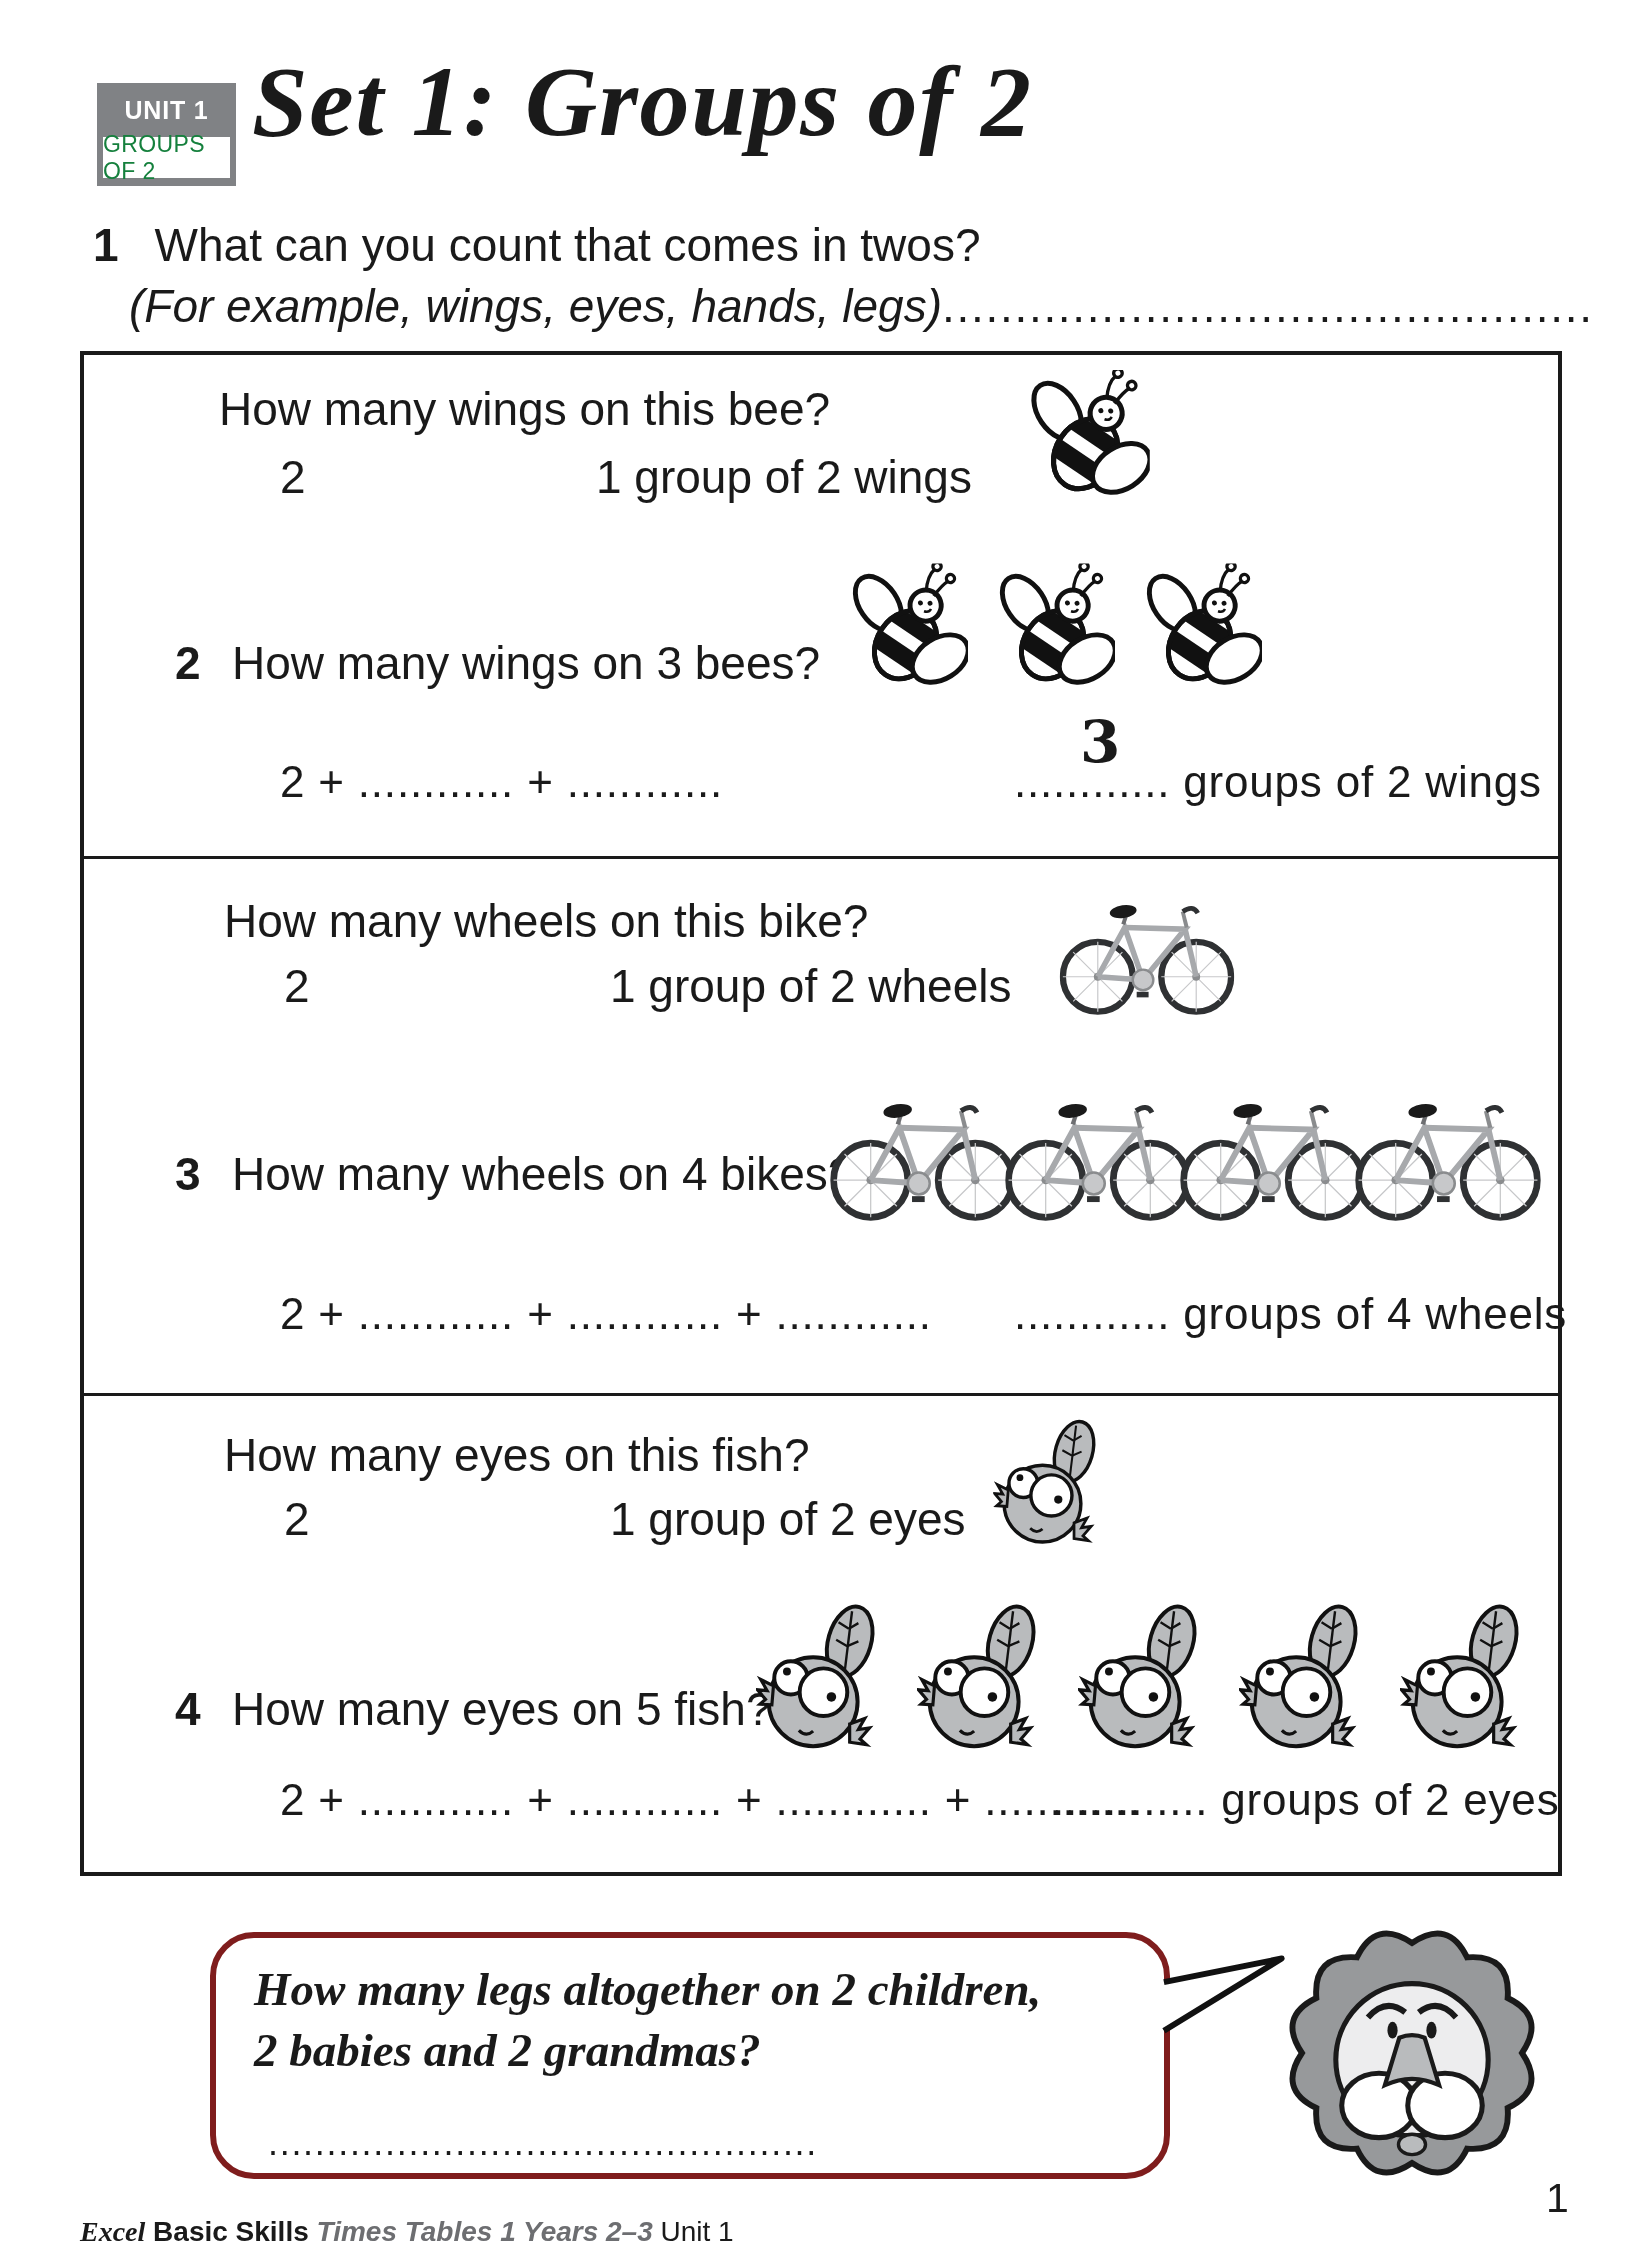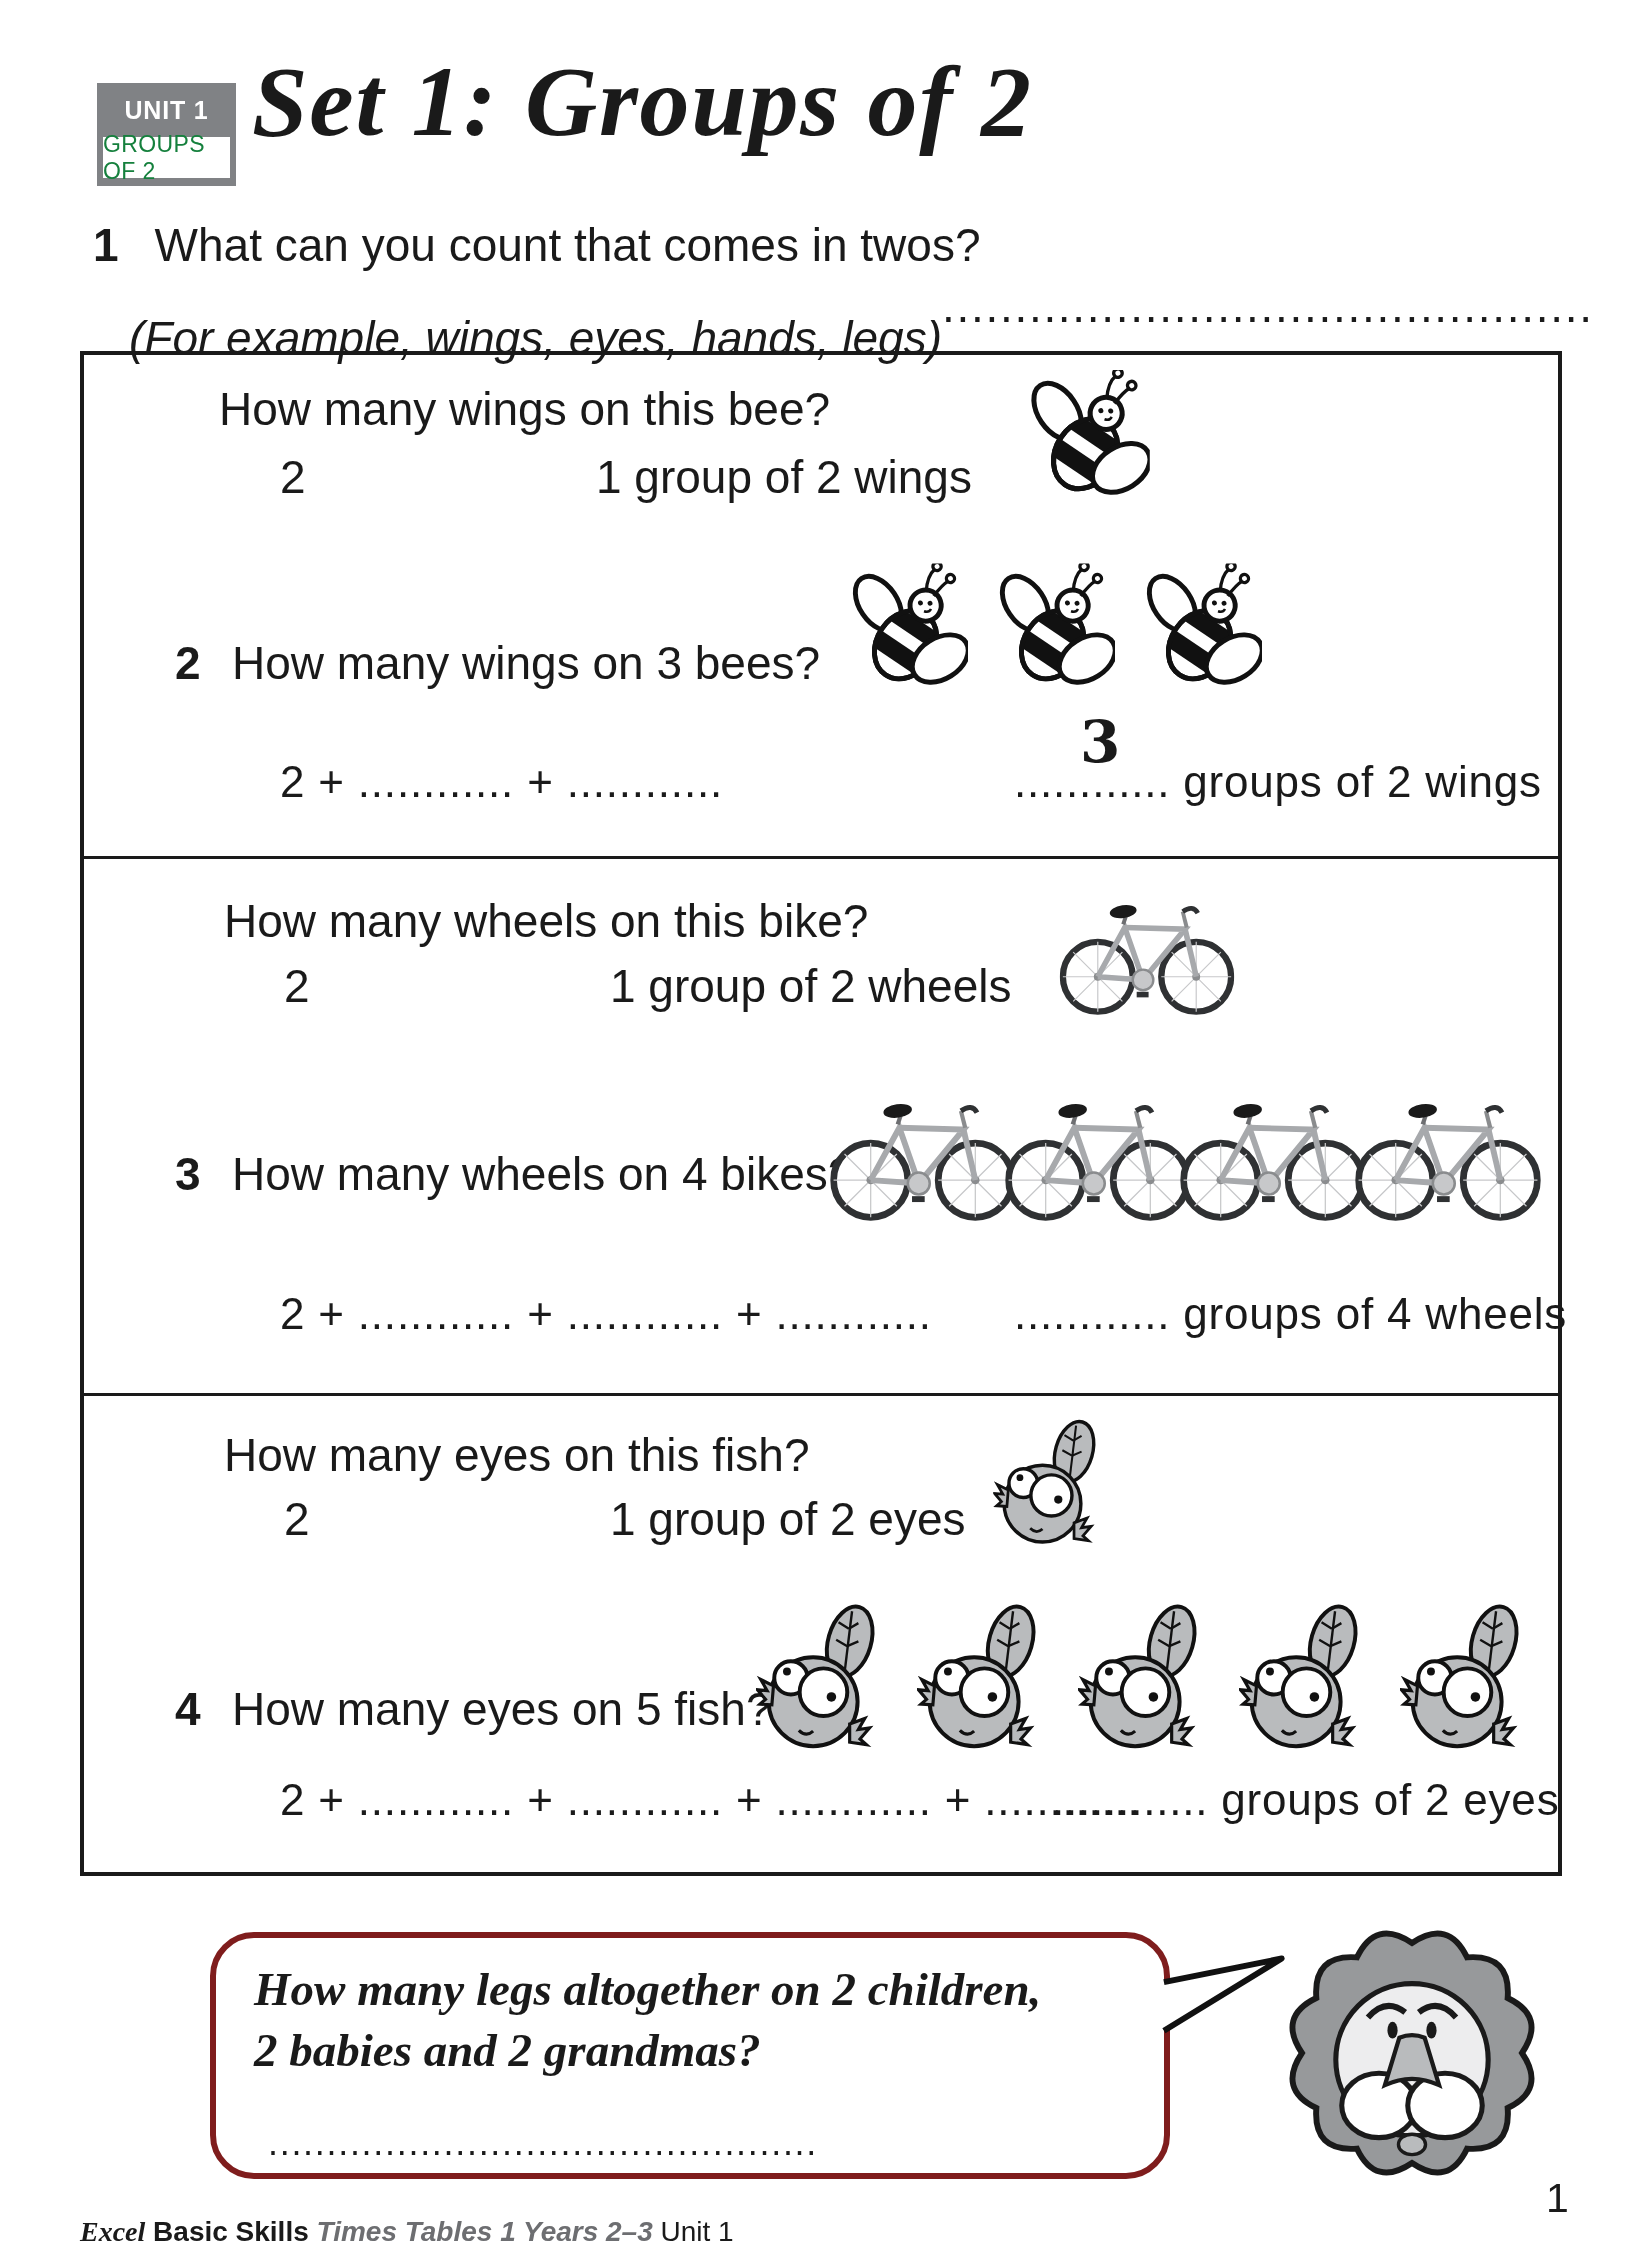--- a/index.html
+++ b/index.html
@@ -14,21 +14,21 @@
   .badge-bottom{margin:0 6px;height:41px;background:#fff;display:flex;align-items:center;
                 justify-content:center;font-size:23px;color:#15803d;letter-spacing:0.4px;}
   .title{position:absolute;left:252px;top:44px;font-family:"Liberation Serif",serif;
          font-style:italic;font-weight:bold;font-size:100px;letter-spacing:1.7px;}
 
   
   .q1-line1{position:absolute;left:93px;top:218px;width:1505px;font-size:46px;}
   .q1-num{font-weight:bold;margin-right:36px;}
   .q1-line2{position:absolute;left:129px;top:279px;width:1463px;font-size:46px;
             white-space:nowrap;overflow:hidden;display:flex;}
-  .q1-hint{font-style:italic;margin-top:32px;}
+  .q1-hint{font-style:italic;}
   .q1-dots{overflow:hidden;white-space:nowrap;flex:1;letter-spacing:1.7px;}
 
   
   .main-box{position:absolute;left:80px;top:351px;width:1482px;height:1525px;
             border:4.2px solid #1a1a1a;box-sizing:border-box;}
   .section{position:absolute;left:0;width:100%;box-sizing:border-box;}
   .sec-1{top:0;height:501px;}
   .sec-2{top:501px;height:537px;border-top:3.4px solid #1a1a1a;}
   .sec-3{top:1038px;height:486px;border-top:3.4px solid #1a1a1a;}
 

